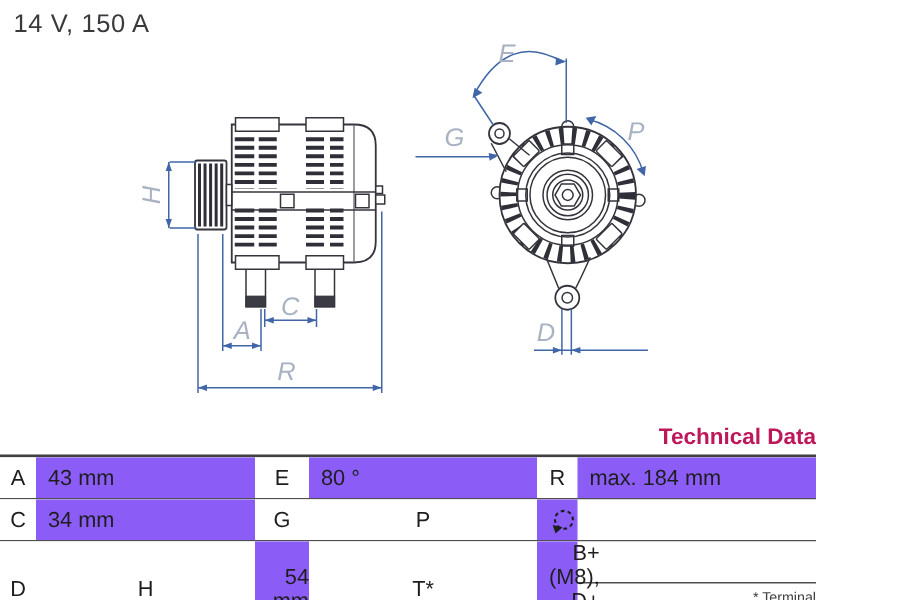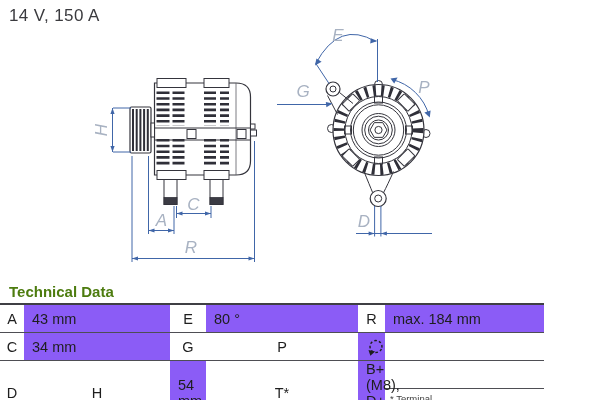--- a/index.html
+++ b/index.html
@@ -1,18 +1,18 @@
 <!DOCTYPE html>
 <html><head>
 <meta charset="utf-8">
 <style>
   html,body{margin:0;padding:0;background:#fff;}
   .stage{
     position:relative;width:544px;height:400px;background:#ffffff;overflow:hidden;
-    font-family:"Liberation Sans",sans-serif;color:#1e1e1e;
+    font-family:"Liberation Sans",sans-serif;color:#1e1e1e;text-align:right;
   }
   .title{
     position:absolute;left:9px;top:6px;font-size:17px;font-weight:400;
     color:#3a3a3e;letter-spacing:.4px;
   }
   .drawings{position:absolute;left:0;top:0;width:600px;height:280px;}
 
   
   .dk{stroke:#34343c;fill:none;stroke-width:1;}
   .dkw{stroke:#34343c;fill:#ffffff;stroke-width:1;}
@@ -21,21 +21,21 @@
   .sec{stroke:#5a5a62;fill:none;stroke-width:.8;}
   .blu{stroke:#4066a8;fill:none;stroke-width:1;}
   .bluf{fill:#4066a8;stroke:none;}
   .cad{fill:#a8b2c2;font-family:"Liberation Sans",sans-serif;font-style:italic;
        font-size:17px;font-weight:400;}
   .darkpad{fill:#3b3b44;stroke:#34343c;stroke-width:.8;}
 
   
   .tech{position:absolute;left:0;right:0;top:281px;}
   .tech-heading{
-    font-size:15px;font-weight:700;color:#4d7c0f;padding:2px 0 3px 9px;
+    font-size:15px;font-weight:700;color:#be185d;padding:2px 0 3px 9px;
     border-bottom:2px solid #3f3f44;
   }
   .trow{
     display:grid;grid-template-columns:24px 146px 36px 152px 27px 1fr;
     height:27px;border-bottom:1.5px solid #4e4e54;background:#fff;
     font-size:14.5px;color:#1e1e1e;
   }
   .key{display:flex;align-items:center;justify-content:center;background:#fff;}
   .val{display:flex;align-items:center;background:#8b5cf6;padding-left:8px;height:100%;}
   .footnote{margin:4px 0 0 390px;font-size:9.5px;color:#3f3f3f;}

